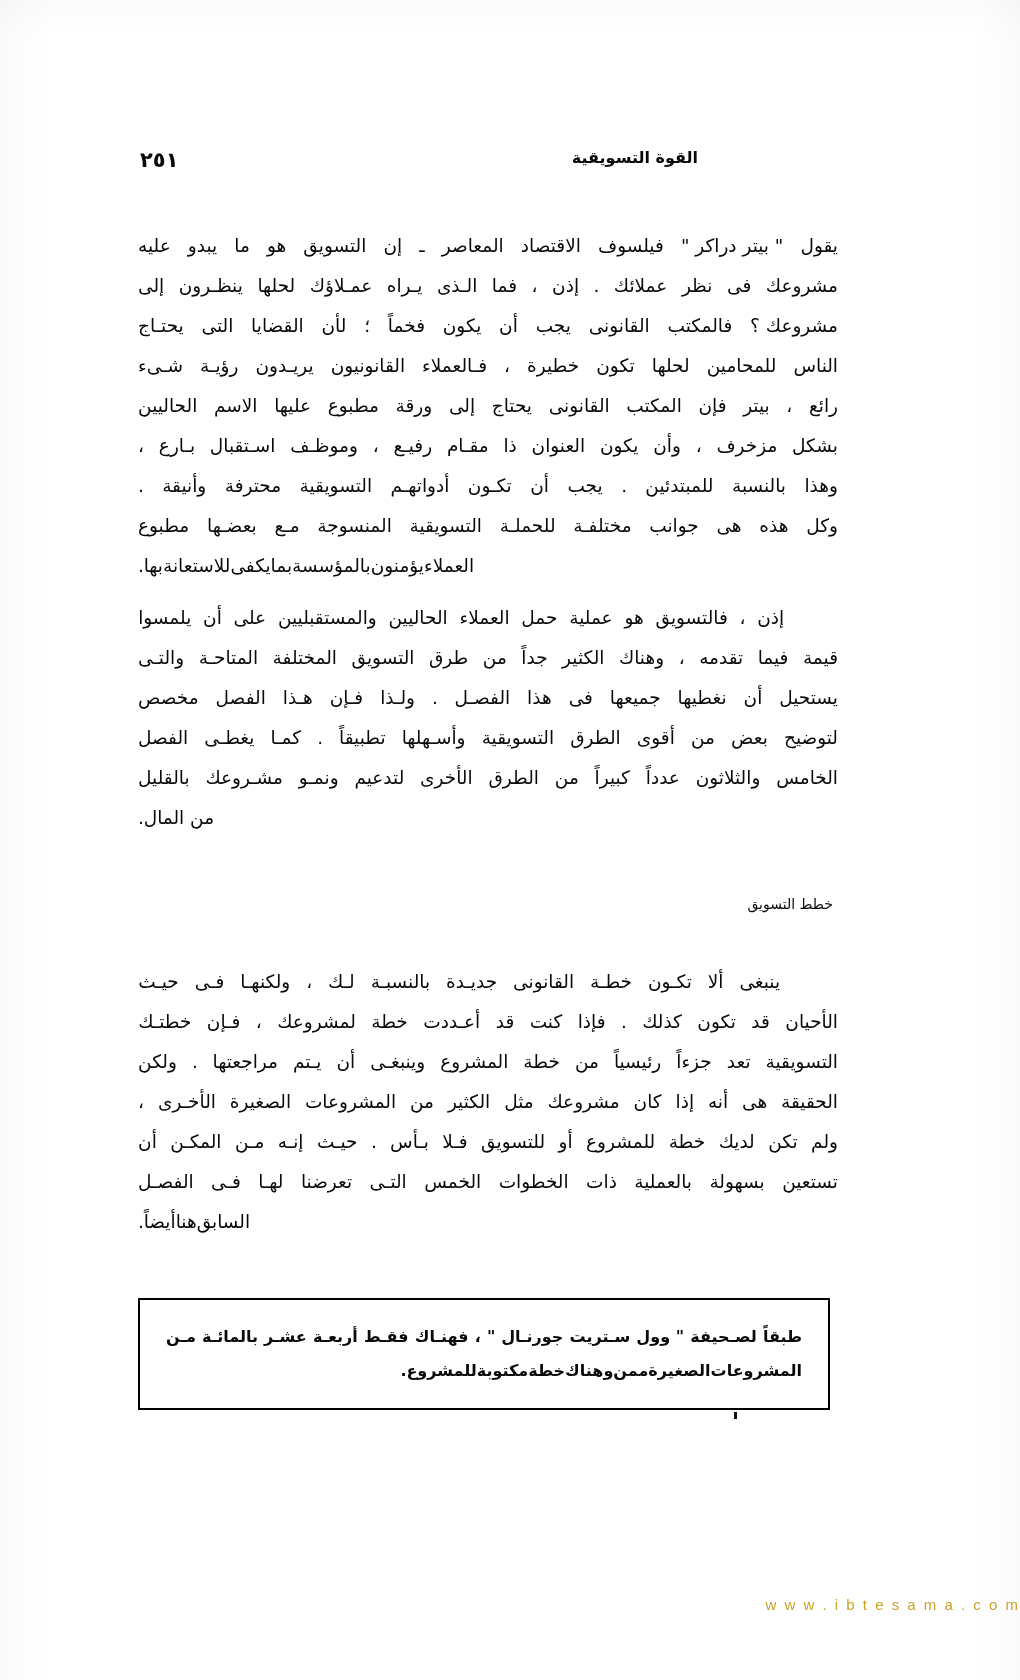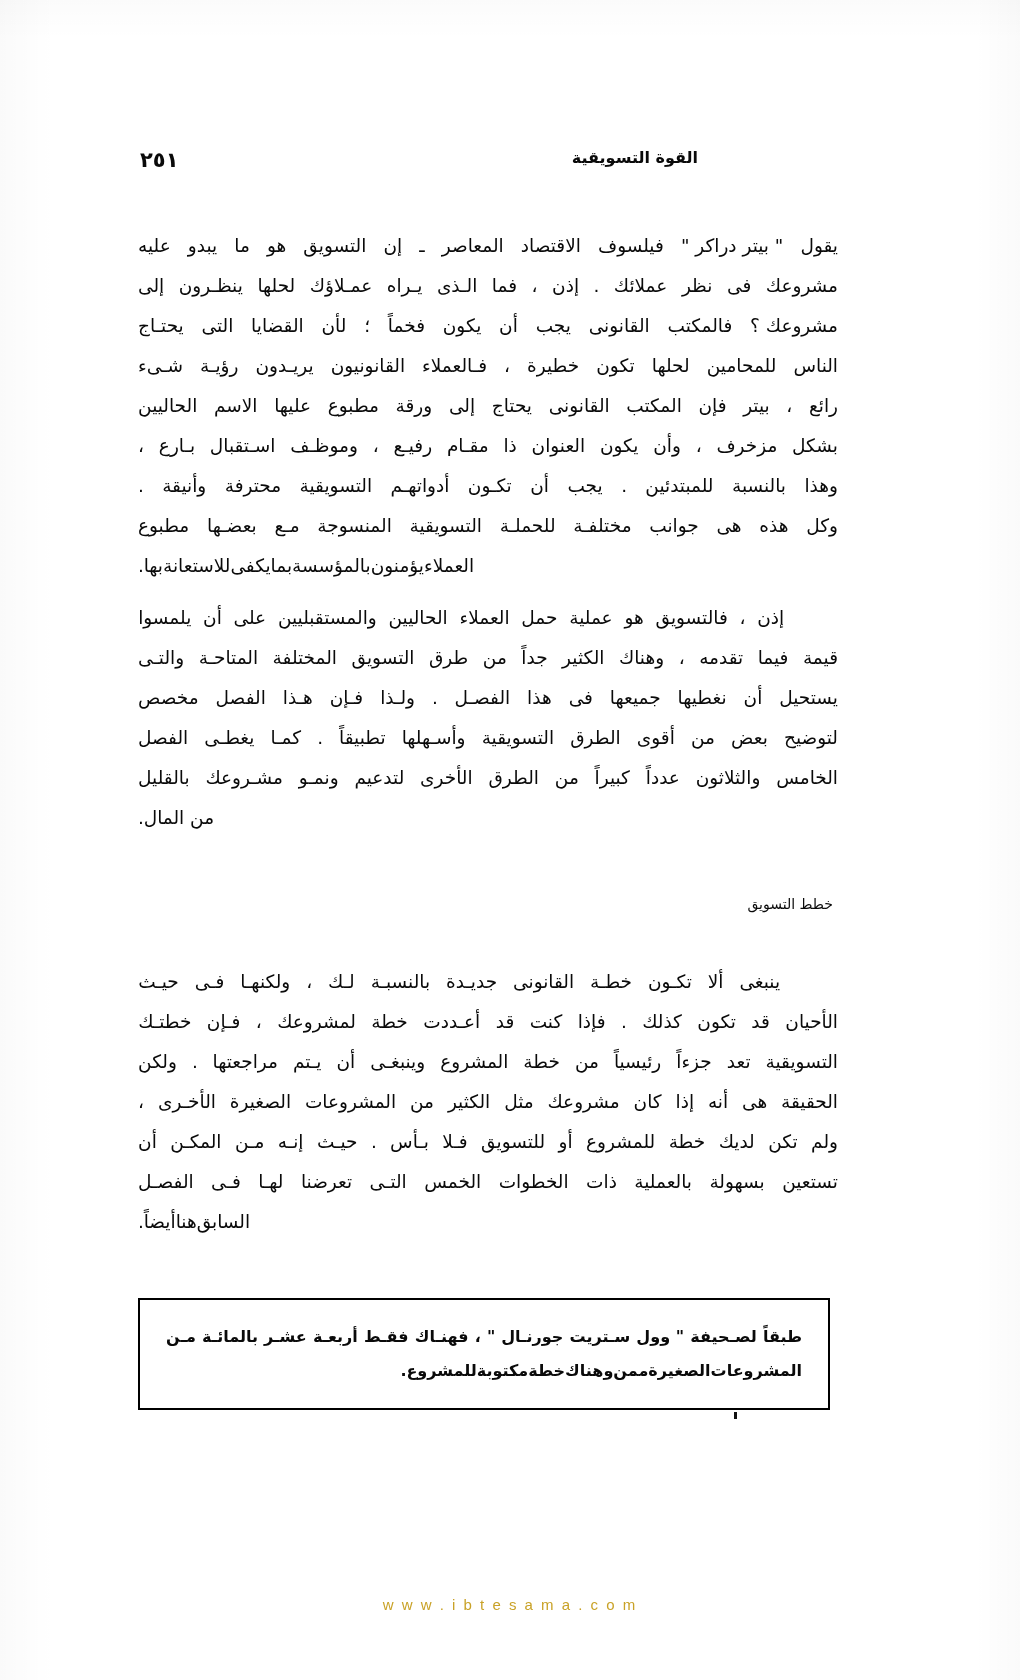--- a/index.html
+++ b/index.html
@@ -133,21 +133,21 @@
     width: 3px;
     height: 7px;
     background: #111;
   }
 
   
   .watermark {
     position: absolute;
     left: 0;
     width: 1020px;
-    text-align: center;
+    text-align: right;
     font-size: 15px;
     color: #c9a227;
     letter-spacing: 2px;
     font-family: "Liberation Sans", sans-serif;
     direction: ltr;
   }
 </style>
 </head>
 <body>
 

